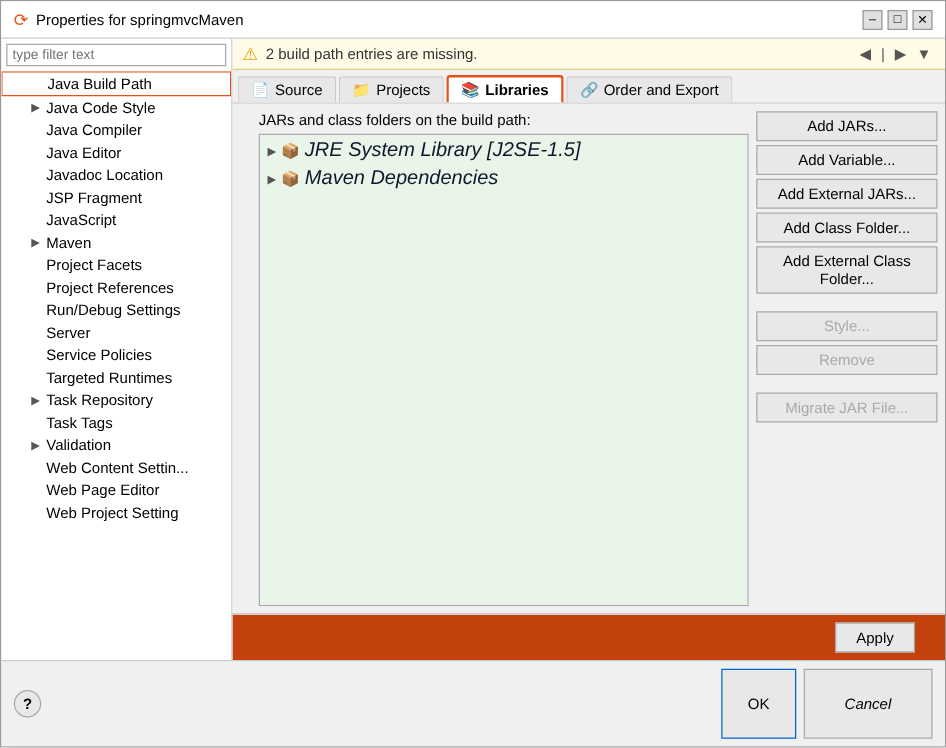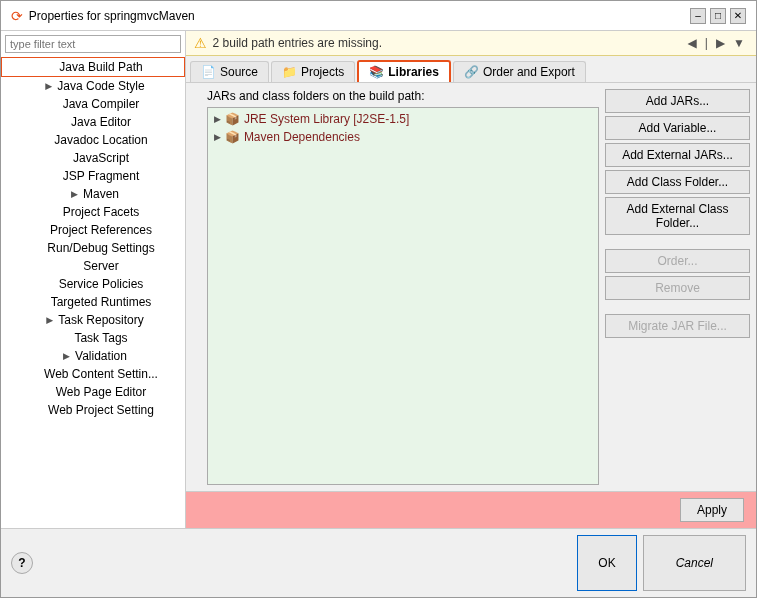--- a/index.html
+++ b/index.html
@@ -76,31 +76,30 @@
     }
     .filter-input {
       margin: 4px;
       padding: 2px 4px;
       border: 1px solid #aaa;
       font-size: 11px;
       color: #aaa;
       background: #fff;
     }
     .sidebar-item {
-      padding: 2px 4px 2px 8px;
+      padding: 2px 4px 2px 24px;
       cursor: pointer;
       white-space: nowrap;
       overflow: hidden;
       text-overflow: ellipsis;
       font-size: 12px;
       color: #000;
       display: flex;
       align-items: center;
       gap: 2px;
-      justify-content: center;
     }
     .sidebar-item.selected {
       background: #fff;
       border: 1px solid #e8501a;
       color: #000;
     }
     .arrow {
       font-size: 9px;
       color: #555;
       width: 10px;
@@ -217,22 +216,23 @@
       gap: 4px;
     }
     .lib-arrow {
       font-size: 9px;
       color: #555;
     }
     .lib-icon {
       font-size: 12px;
     }
     .lib-text {
-      font-size: 12px;
-      color: #7f1d1d;
+      font-size: 16px;
+      color: #0f172a;
+      font-style: italic;
     }
     
     .buttons-panel {
       width: 145px;
       display: flex;
       flex-direction: column;
       gap: 3px;
     }
     .action-btn {
       padding: 4px 8px;
@@ -247,23 +247,23 @@
       cursor: default;
     }
     .btn-separator {
       height: 8px;
     }
     
     .bottom-bar {
       display: flex;
       align-items: center;
       justify-content: flex-end;
-      padding: 6px 12px;
+      padding: 6px 24px;
       border-top: 1px solid #ccc;
-      background: #fca5a5;
+      background: #c2410c;
       gap: 6px;
     }
     .apply-btn {
       padding: 4px 16px;
       border: 1px solid #aaa;
       background: #e8e8e8;
       cursor: pointer;
       font-size: 12px;
     }
     
@@ -350,25 +350,25 @@
         <div class="sidebar-item">
           <span class="arrow"></span>
           <span>Java Editor</span>
         </div>
         <div class="sidebar-item">
           <span class="arrow"></span>
           <span>Javadoc Location</span>
         </div>
         <div class="sidebar-item">
           <span class="arrow"></span>
+          <span>JSP Fragment</span>
+        </div>
+        <div class="sidebar-item">
+          <span class="arrow"></span>
           <span>JavaScript</span>
-        </div>
-        <div class="sidebar-item">
-          <span class="arrow"></span>
-          <span>JSP Fragment</span>
         </div>
         <div class="sidebar-item">
           <span class="arrow">▶</span>
           <span>Maven</span>
         </div>
         <div class="sidebar-item">
           <span class="arrow"></span>
           <span>Project Facets</span>
         </div>
         <div class="sidebar-item">
@@ -467,21 +467,21 @@
           </div>
         </div>
 
         <div class="buttons-panel">
           <button class="action-btn">Add JARs...</button>
           <button class="action-btn">Add Variable...</button>
           <button class="action-btn">Add External JARs...</button>
           <button class="action-btn">Add Class Folder...</button>
           <button class="action-btn">Add External Class Folder...</button>
           <div class="btn-separator"></div>
-          <button class="action-btn" disabled="">Order...</button>
+          <button class="action-btn" disabled="">Style...</button>
           <button class="action-btn" disabled="">Remove</button>
           <div class="btn-separator"></div>
           <button class="action-btn" disabled="">Migrate JAR File...</button>
         </div>
       </div>
 
       <div class="bottom-bar">
         <button class="apply-btn">Apply</button>
       </div>
     </div>

